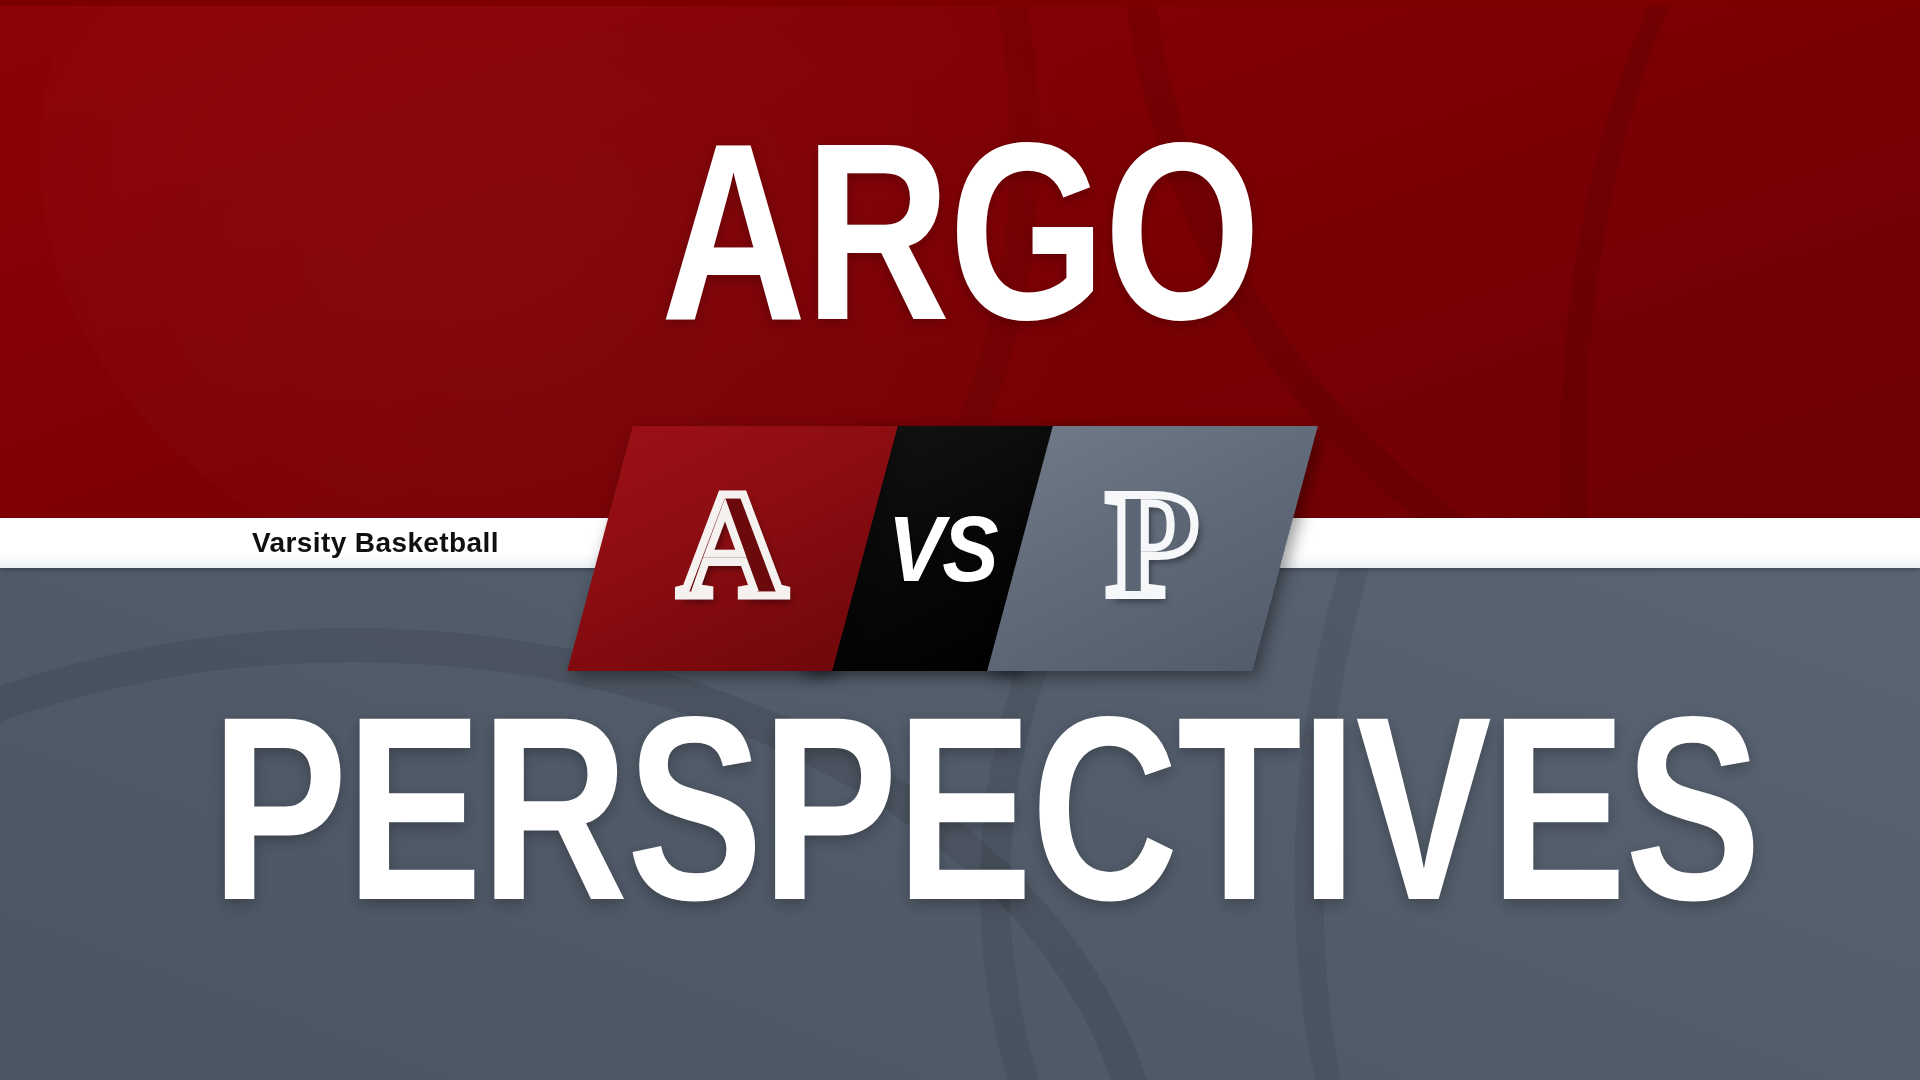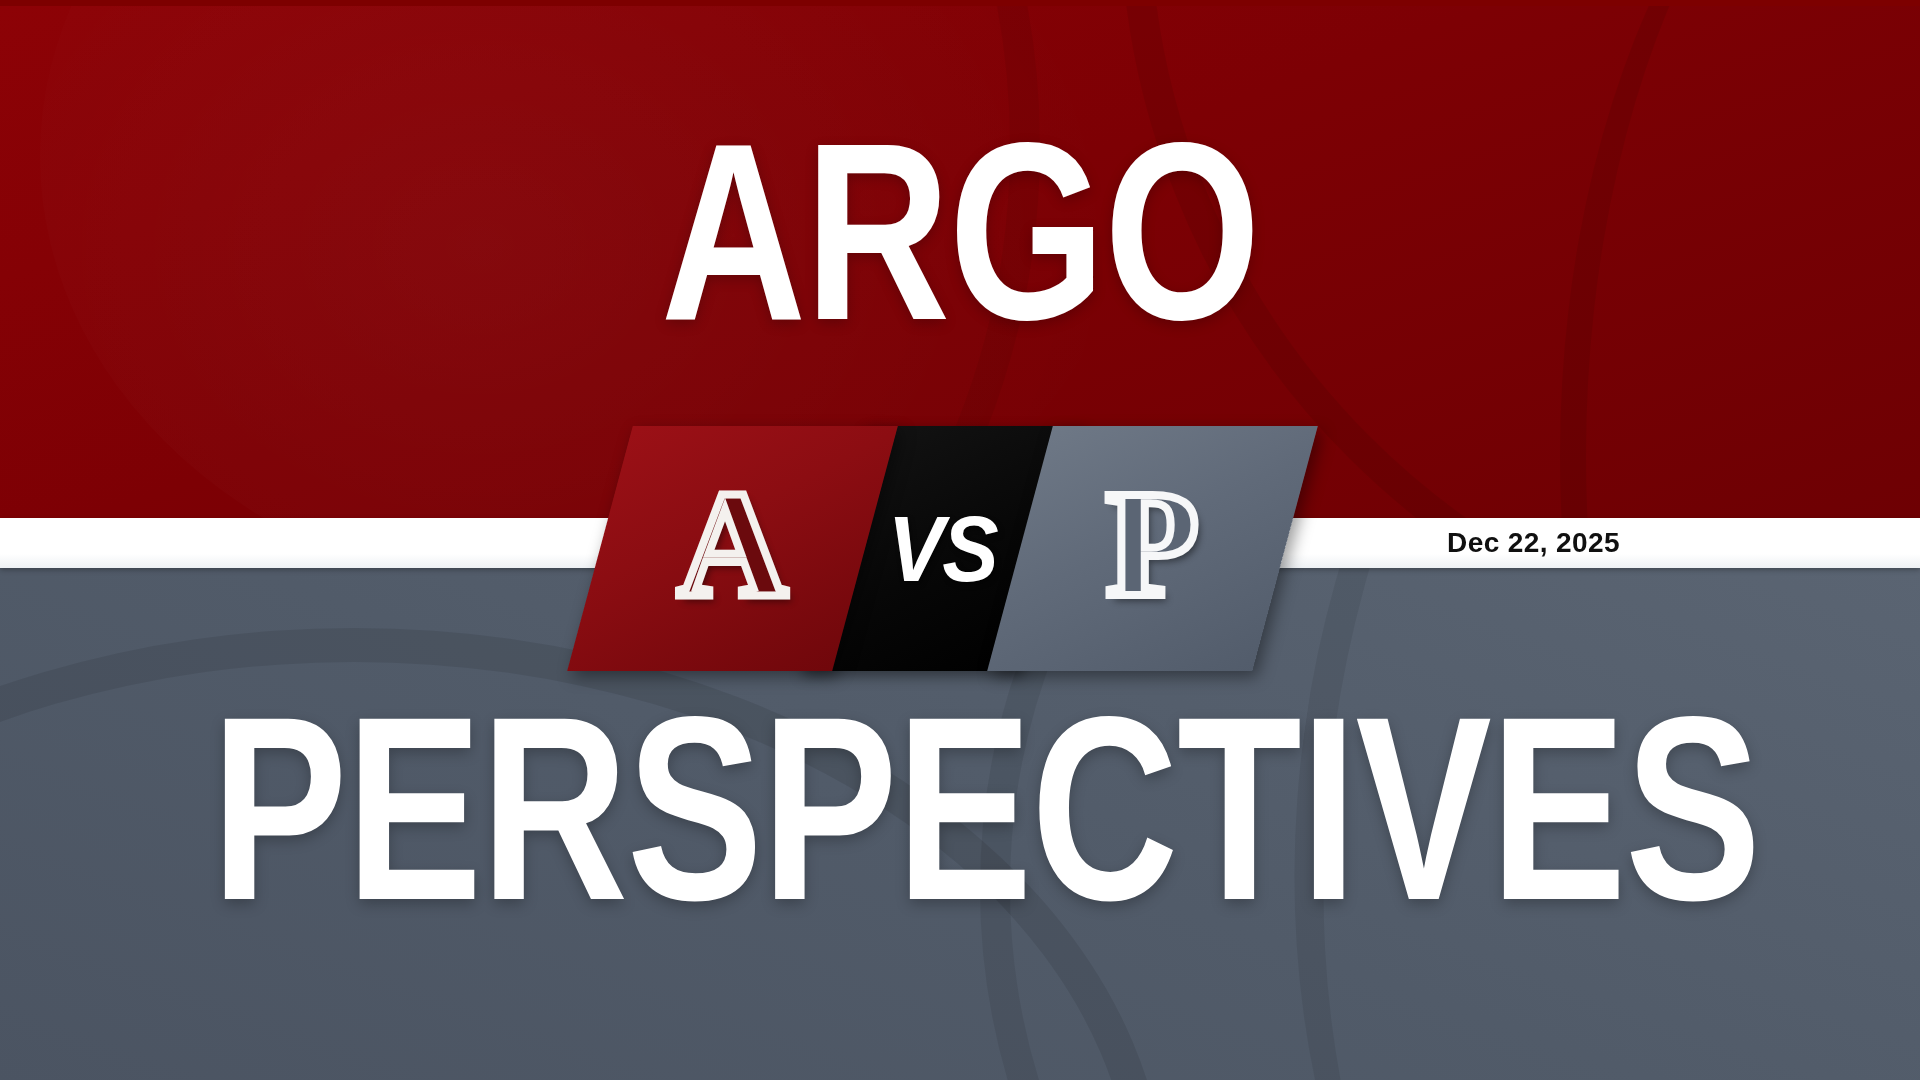--- a/index.html
+++ b/index.html
@@ -134,21 +134,21 @@
     <div class="ball-bot" style="left:1180px;top:-120px;width:1100px;height:1400px;
                 border-right:28px solid rgba(0,0,0,0.06);border-radius:50%;
                 transform:rotate(-14deg);"></div>
   </div>
 
   <div class="headline" id="argo">ARGO</div>
 
   <div class="headline" id="perspectives">PERSPECTIVES</div>
 
   <div id="banner">
-    <div class="banner-text" id="game-date">Dec 22, 2025</div>
+    <div class="banner-text" id="sport-label">Varsity Basketball</div>
   </div>
 
   <div id="matchup">
 
     <div class="card" id="card-home">
       <div class="card-inner">
         <span class="team-letter" id="letter-home">A</span>
       </div>
     </div>
 

